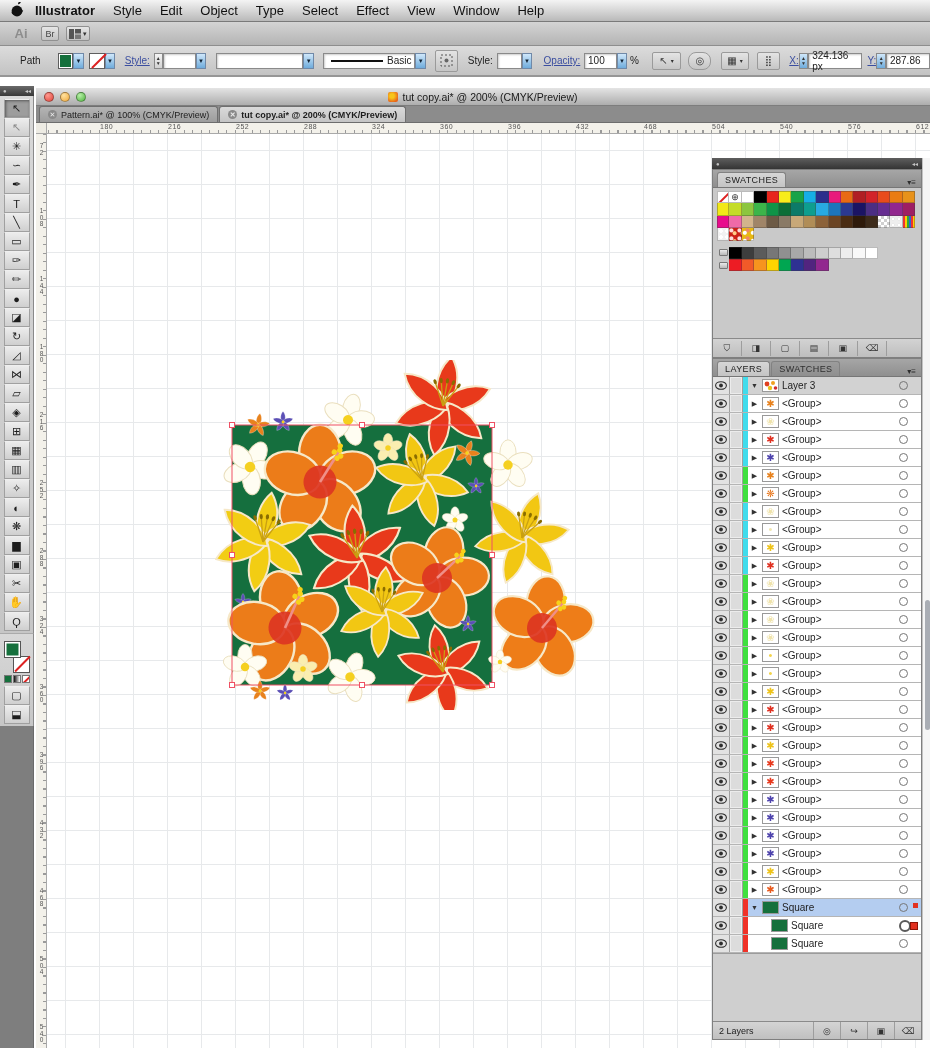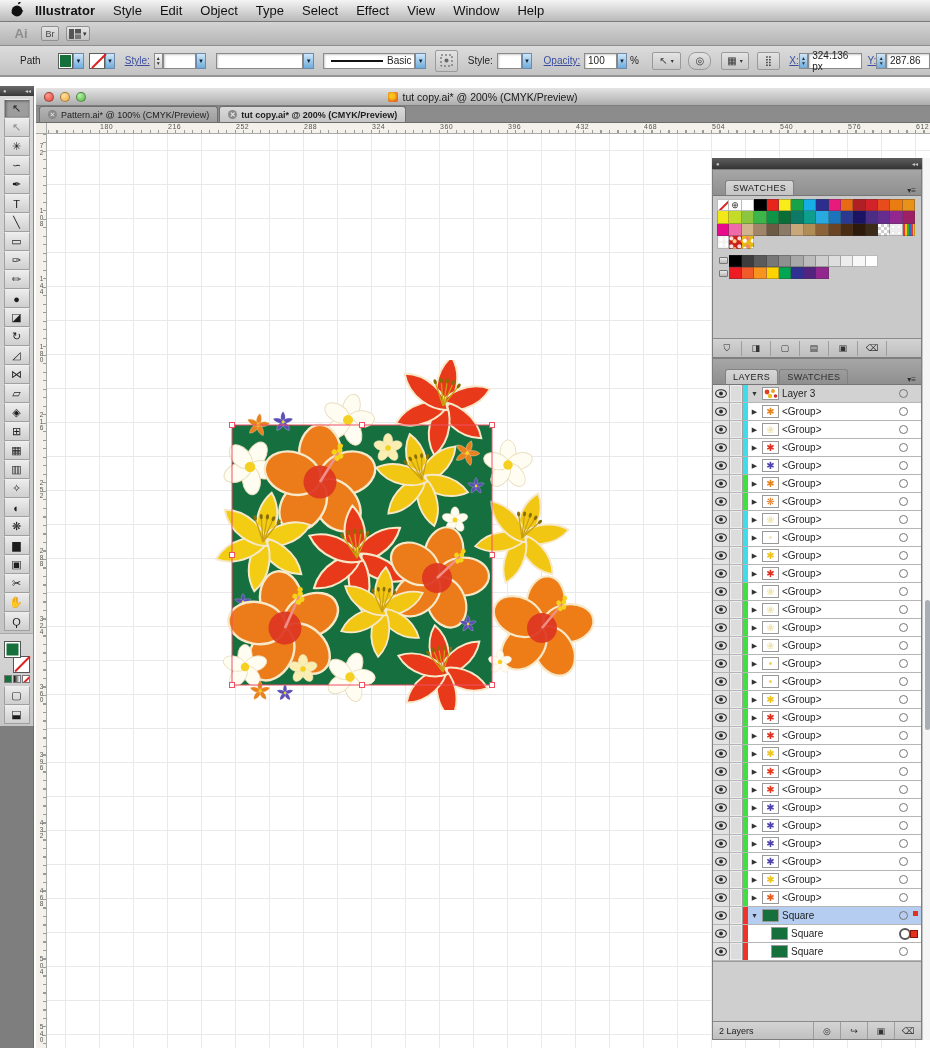--- a/index.html
+++ b/index.html
@@ -67,21 +67,21 @@
 .vruler{width:11px;background:#f3f1ea;border-right:1px solid #a9a9a9;position:relative;background-image:repeating-linear-gradient(#9a9a9a 0 1px,transparent 1px 8.5px);background-size:3px 100%;background-position:right 0;background-repeat:repeat-y}
 .vlab{position:absolute;left:2px;font-size:6.5px;line-height:6.8px;color:#555;white-space:pre-line;text-align:center;width:7px}
 .canvas{flex:1;position:relative;background-color:#fff;background-image:linear-gradient(#e7e9eb 1px,transparent 1px),linear-gradient(90deg,#e7e9eb 1px,transparent 1px);background-size:34px 34px;background-position:18px 16px}
 #artwork{position:absolute;left:168px;top:226px}
 
 
 .pdockhead{position:absolute;left:712px;top:158px;width:210px;height:11px;background:linear-gradient(#5e5e5e,#343434);display:flex;align-items:center;justify-content:space-between;padding:0 4px;color:#c2c2c2;font-size:6px;z-index:5}
 .panel{position:absolute;left:712px;width:210px;background:#c9c9c9;border:1px solid #7f7f7f;z-index:5}
 .p-swatches{top:169px;height:189px}
 .p-layers{top:358px;height:682px;display:flex;flex-direction:column}
-.ptabbar{height:26px;background:linear-gradient(#a6a6a6,#8f8f8f);display:flex;align-items:flex-end;padding-left:12px;border-bottom:1px solid #767676;flex:none}
+.ptabbar{height:18px;background:linear-gradient(#a6a6a6,#8f8f8f);display:flex;align-items:flex-end;padding-left:4px;border-bottom:1px solid #767676;flex:none}
 .ptab{height:15px;display:flex;align-items:center;padding:0 7px;font-size:9px;letter-spacing:.4px;color:#1c1c1c;background:linear-gradient(#d6d6d6,#c4c4c4);border:1px solid #828282;border-bottom:none;border-radius:3px 3px 0 0;margin-right:1px}
 .ptab.inactive{background:linear-gradient(#9c9c9c,#8f8f8f);color:#2e2e2e}
 .pmenu{margin-left:auto;padding-right:5px;color:#2e2e2e;font-size:8px}
 .swgrid{padding:3px 4px 0}
 .swrow{display:flex}
 .sw{width:12.4px;height:12.4px;border-right:1px solid rgba(60,60,60,.35);border-bottom:1px solid rgba(60,60,60,.35);flex:none}
 .swrow.first .sw{border-top:1px solid rgba(60,60,60,.35)}
 .sw:first-child{border-left:1px solid rgba(60,60,60,.35)}
 .sw.none{background:#fff;position:relative;overflow:hidden}
 .sw.none::after{content:"";position:absolute;left:-3px;top:5px;width:18px;height:1.6px;background:#d22;transform:rotate(-45deg)}

